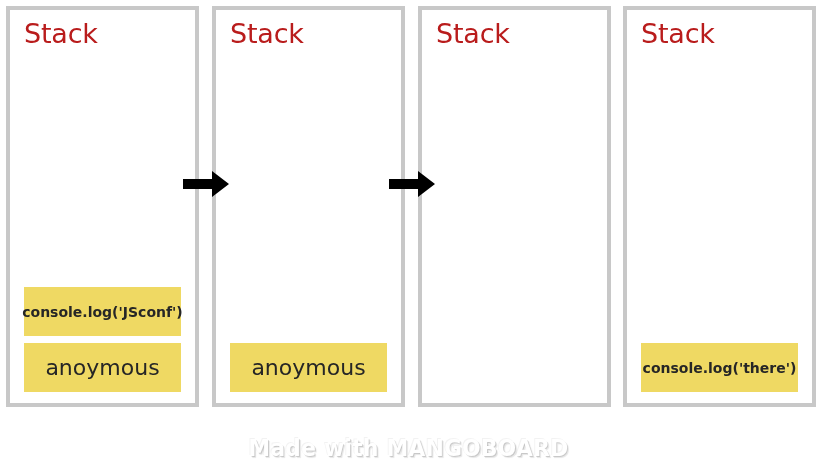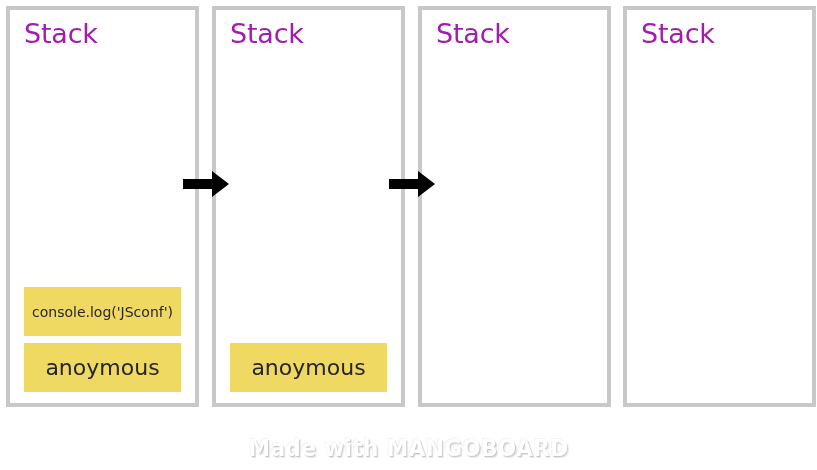--- a/index.html
+++ b/index.html
@@ -33,21 +33,21 @@
     position: relative;
     width: 100%;
     height: 100%;
   }
   .panel-title {
     position: absolute;
     top: 10px;
     left: 14px;
     font-size: 27px;
     line-height: 1;
-    color: #a21caf;
+    color: #b91c1c;
     font-weight: 400;
     letter-spacing: -0.2px;
     white-space: nowrap;
   }
 
   
   .frames {
     position: absolute;
     left: 14px;
     right: 14px;
@@ -61,21 +61,21 @@
     height: 49px;
     display: flex;
     align-items: center;
     justify-content: center;
     color: #262626;
     box-sizing: border-box;
     padding: 0 4px;
     text-align: center;
   }
   .frame.size-lg { font-size: 22px; }
-  .frame.size-sm { font-size: 14px; }
+  .frame.size-sm { font-size: 14px; font-weight: bold; }
 
   
   .arrow {
     position: absolute;
     top: 171px;
     width: 46px;
     height: 26px;
   }
   .arrow svg { display: block; width: 46px; height: 26px; }
 
@@ -127,20 +127,23 @@
   <div class="panel" style="left: 418px;">
     <div class="panel-inner">
       <div class="panel-title">Stack</div>
       <div class="frames"></div>
     </div>
   </div>
 
   <div class="panel" style="left: 623px;">
     <div class="panel-inner">
       <div class="panel-title">Stack</div>
+      <div class="frames">
+        <div class="frame size-sm">console.log('there')</div>
+      </div>
     </div>
   </div>
 
   <div class="arrow" style="left: 183px;">
     <svg viewBox="0 0 46 26" xmlns="http://www.w3.org/2000/svg" aria-hidden="true">
       <path d="M0 8 L29 8 L29 0 L46 13 L29 26 L29 18 L0 18 Z" fill="#000000"></path>
     </svg>
   </div>
   <div class="arrow" style="left: 389px;">
     <svg viewBox="0 0 46 26" xmlns="http://www.w3.org/2000/svg" aria-hidden="true">

